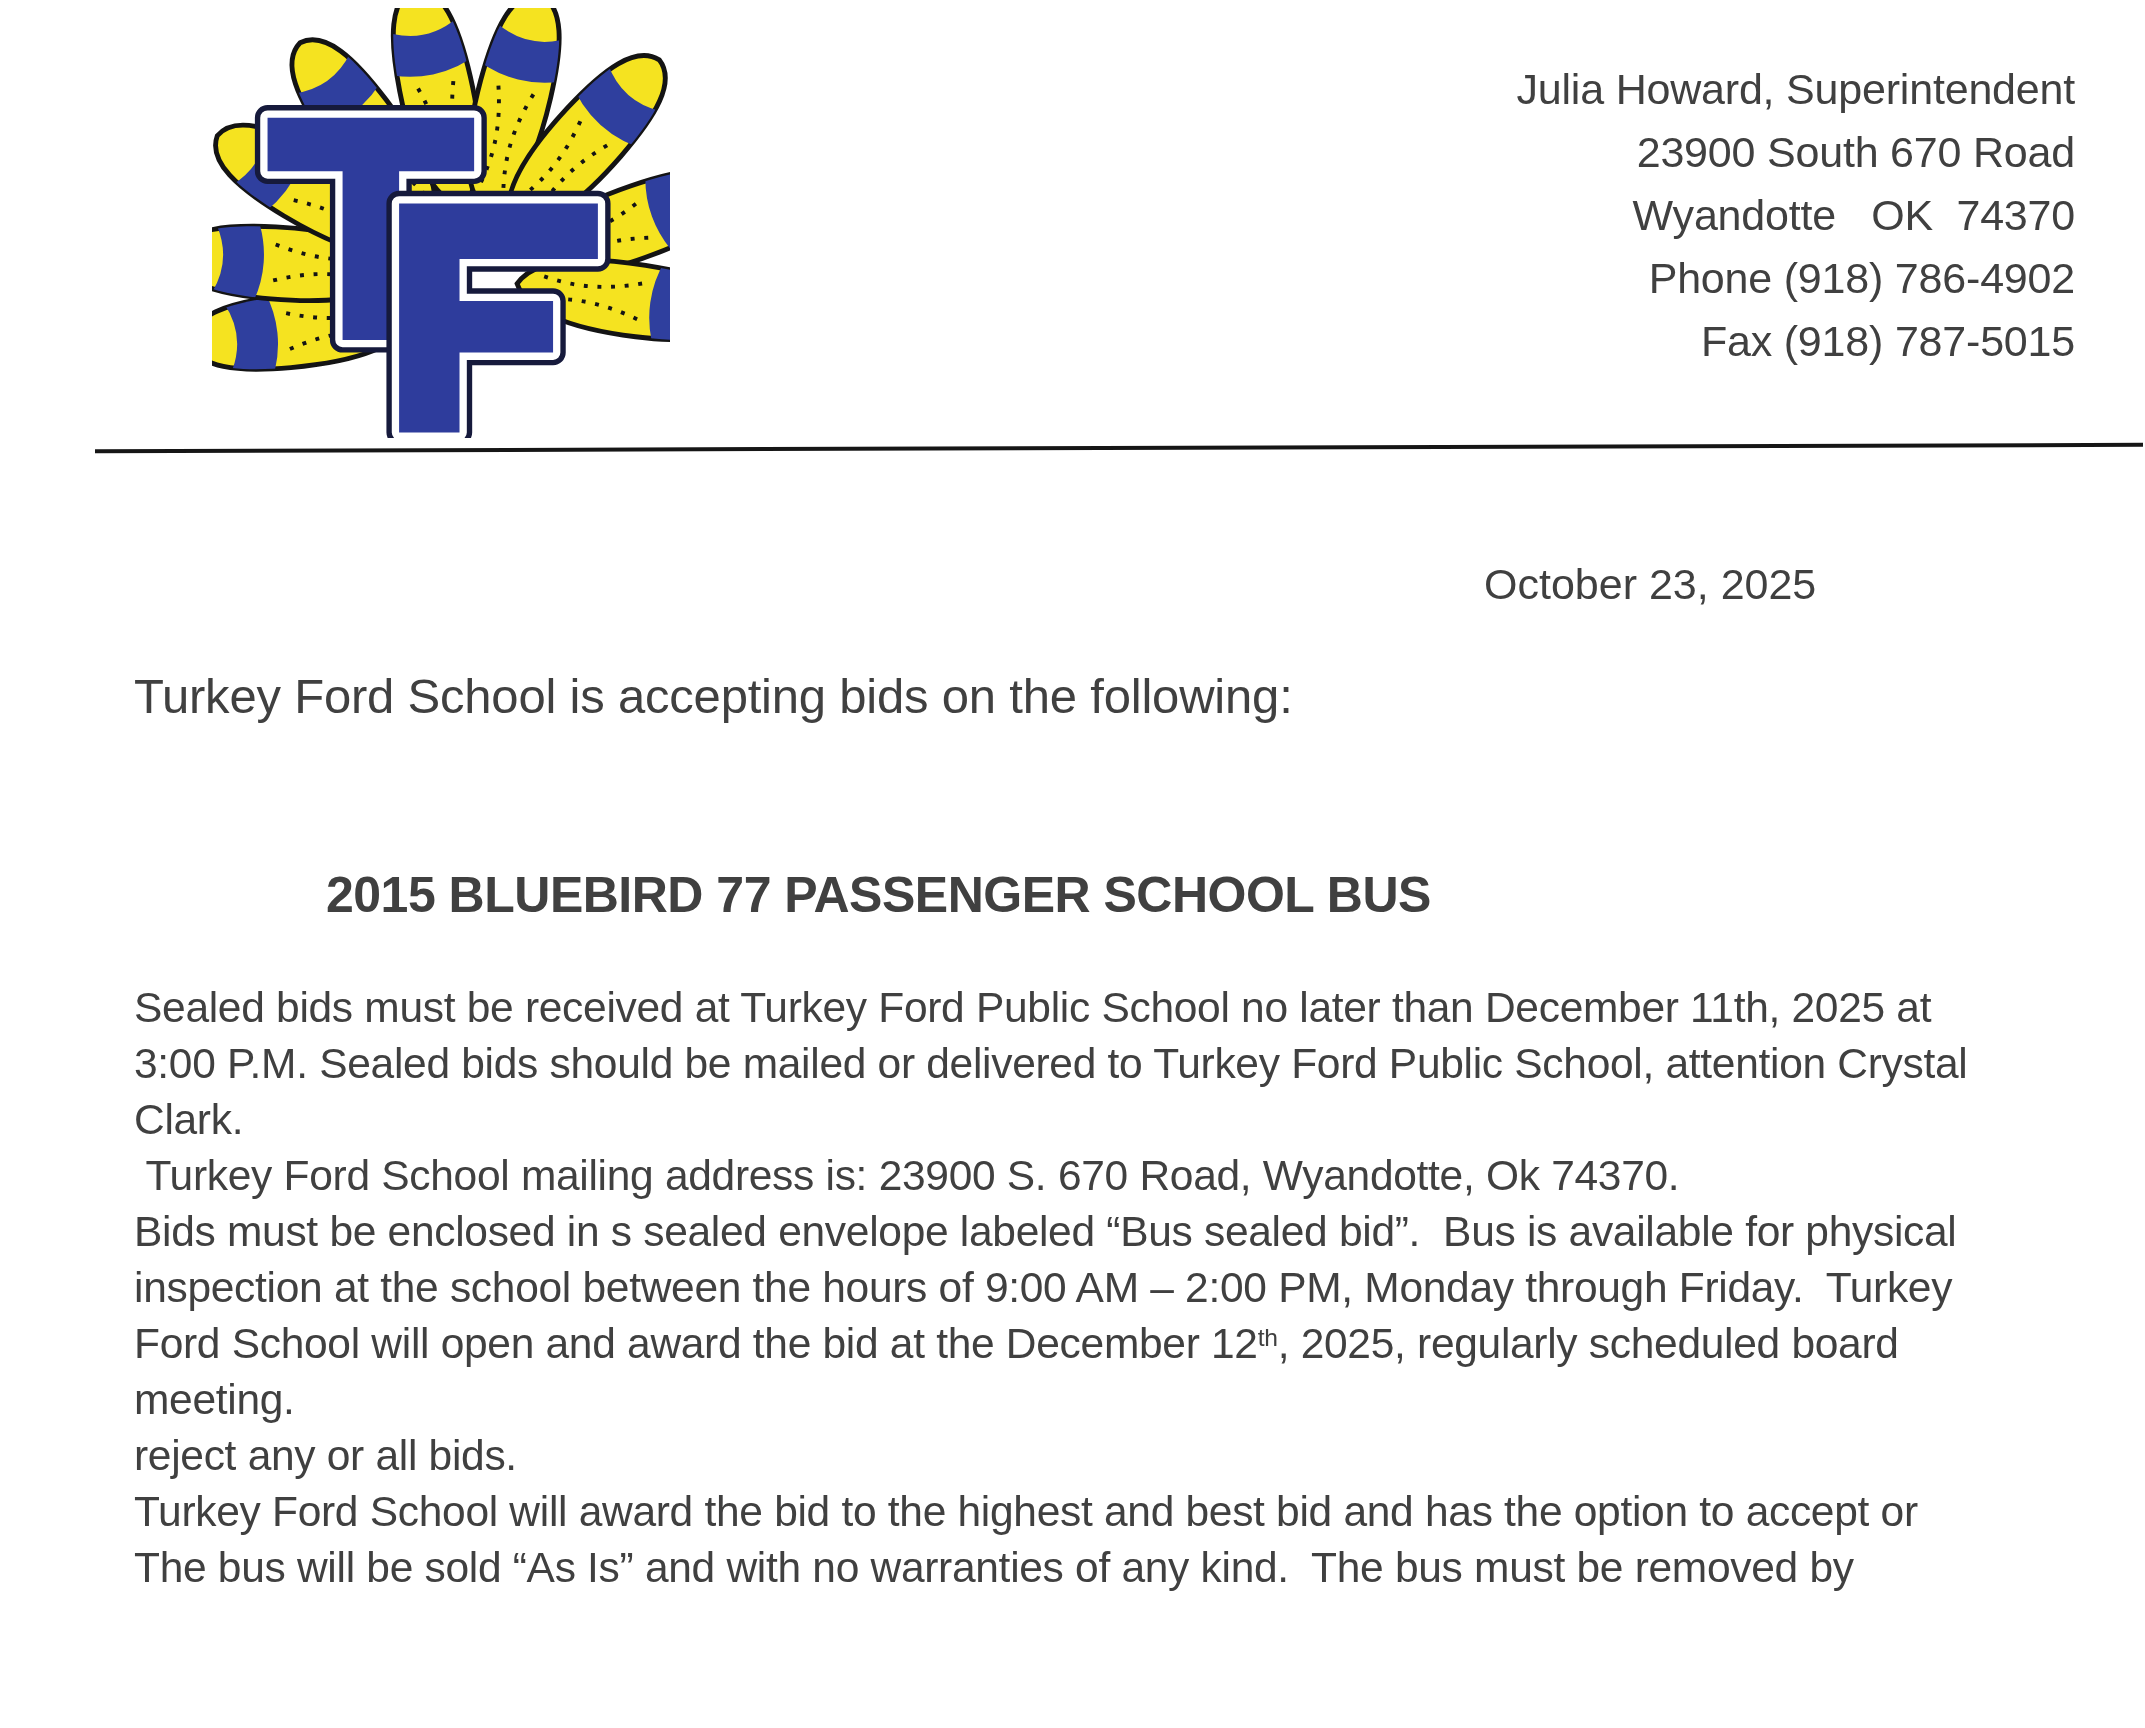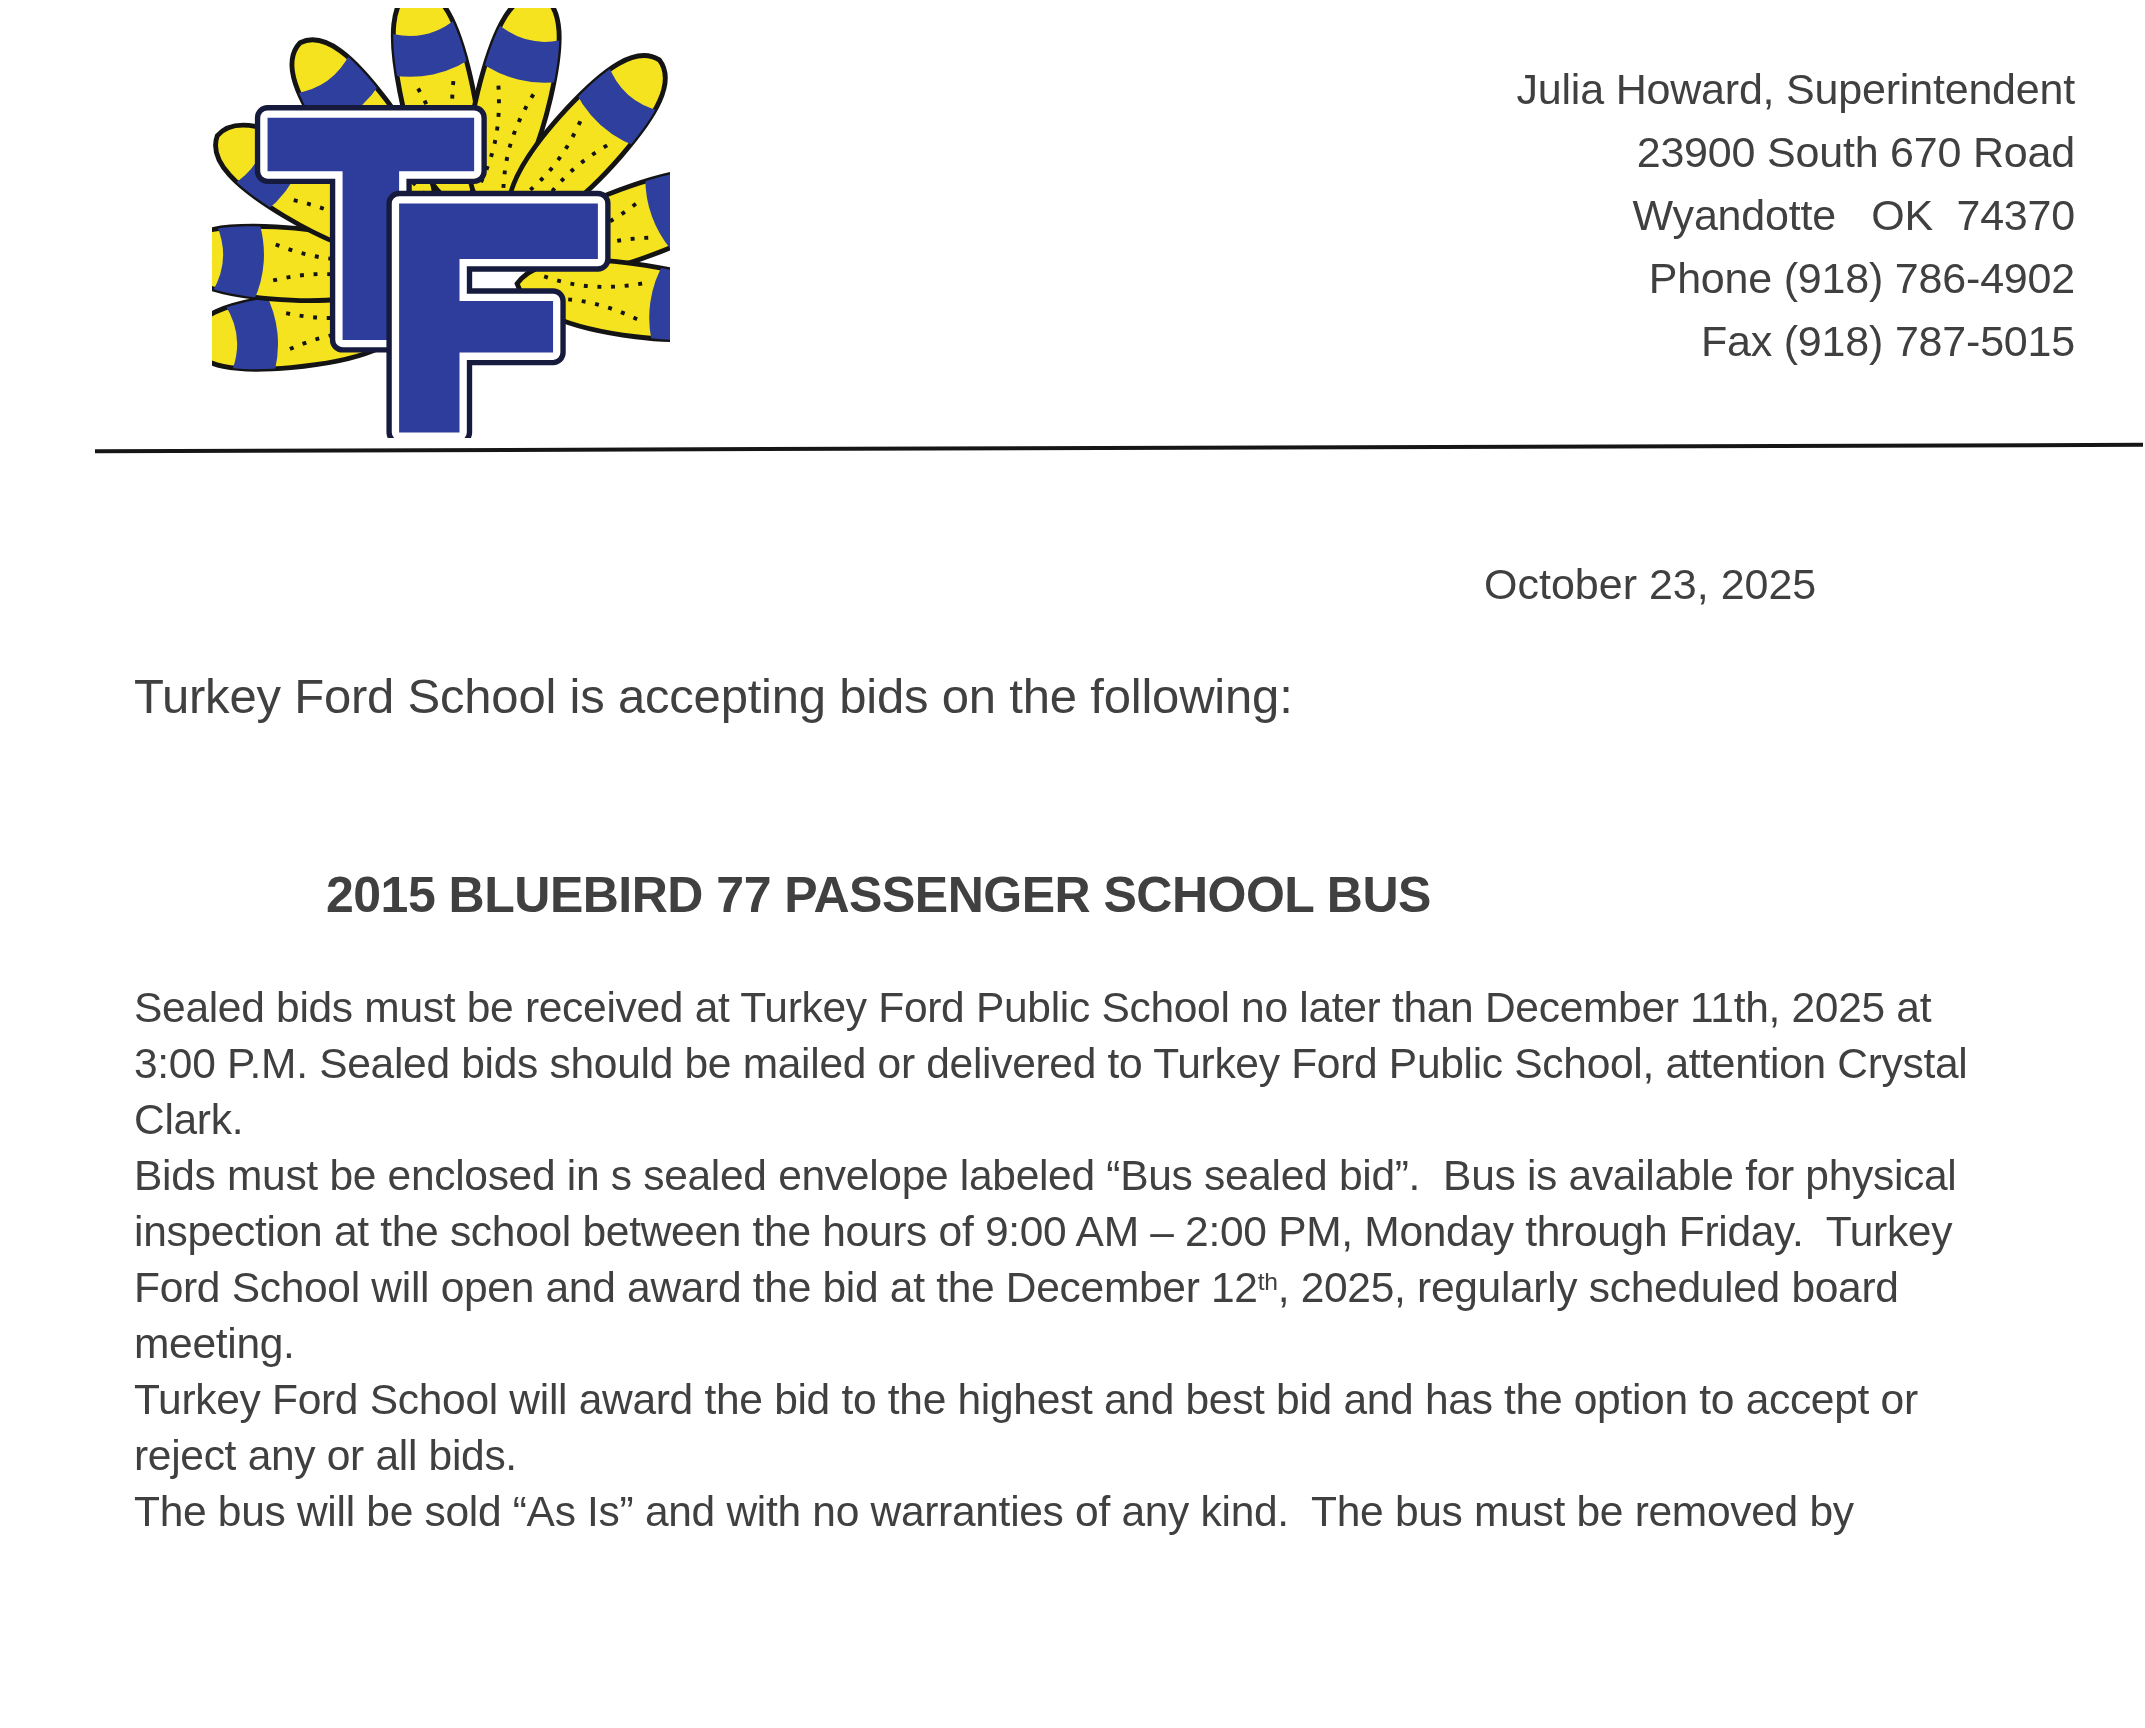--- a/index.html
+++ b/index.html
@@ -104,22 +104,23 @@
   <div class="letter-date">October 23, 2025</div>
 
   <div class="opening-line">Turkey Ford School is accepting bids on the following:</div>
 
   <div class="bus-heading">2015 BLUEBIRD 77 PASSENGER SCHOOL BUS</div>
 
   <div class="body-text">
       <div class="line">Sealed bids must be received at Turkey Ford Public School no later than December 11th, 2025 at</div>
       <div class="line">3:00 P.M. Sealed bids should be mailed or delivered to Turkey Ford Public School, attention Crystal</div>
       <div class="line">Clark.</div>
+      <div class="line">&nbsp;Turkey Ford School mailing address is: 23900 S. 670 Road, Wyandotte, Ok 74370.</div>
       <div class="line">Bids must be enclosed in s sealed envelope labeled “Bus sealed bid”.&nbsp; Bus is available for physical</div>
       <div class="line">inspection at the school between the hours of 9:00 AM – 2:00 PM, Monday through Friday.&nbsp; Turkey</div>
       <div class="line">Ford School will open and award the bid at the December 12<sup>th</sup>, 2025, regularly scheduled board</div>
       <div class="line">meeting.</div>
+      <div class="line">reject any or all bids.</div>
       <div class="line">Turkey Ford School will award the bid to the highest and best bid and has the option to accept or</div>
-      <div class="line">reject any or all bids.</div>
       <div class="line">The bus will be sold “As Is” and with no warranties of any kind.&nbsp; The bus must be removed by</div>
     </div>
 
 </div>
 
 </body></html>

